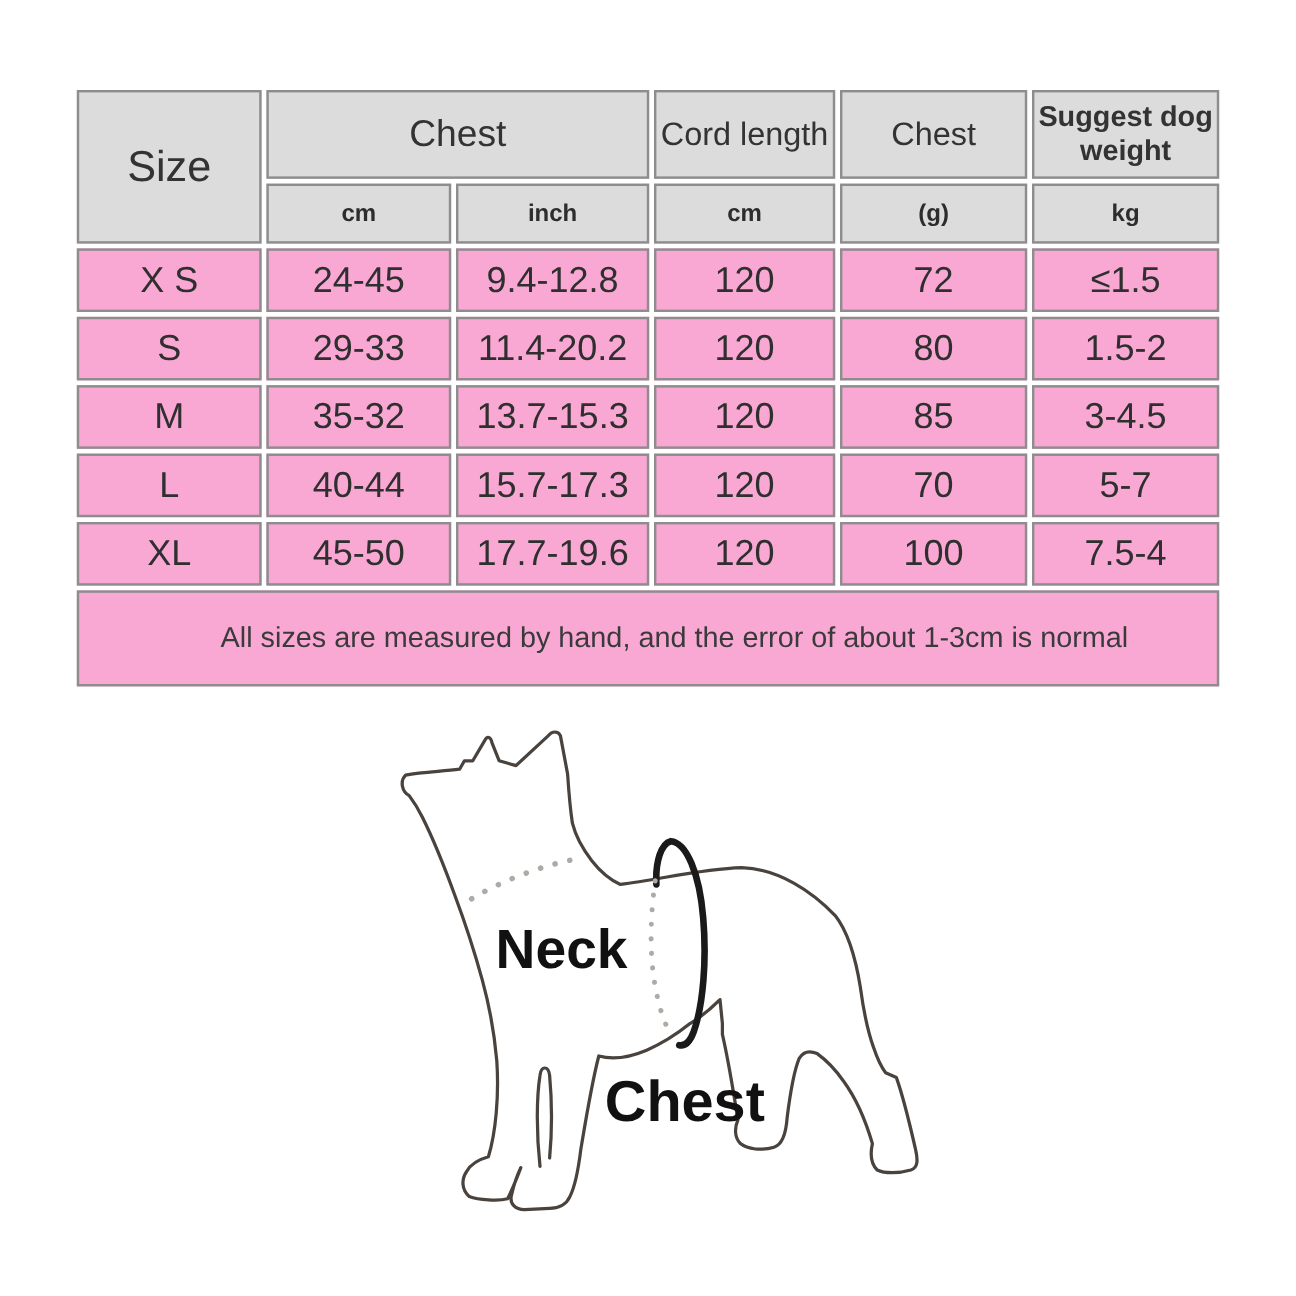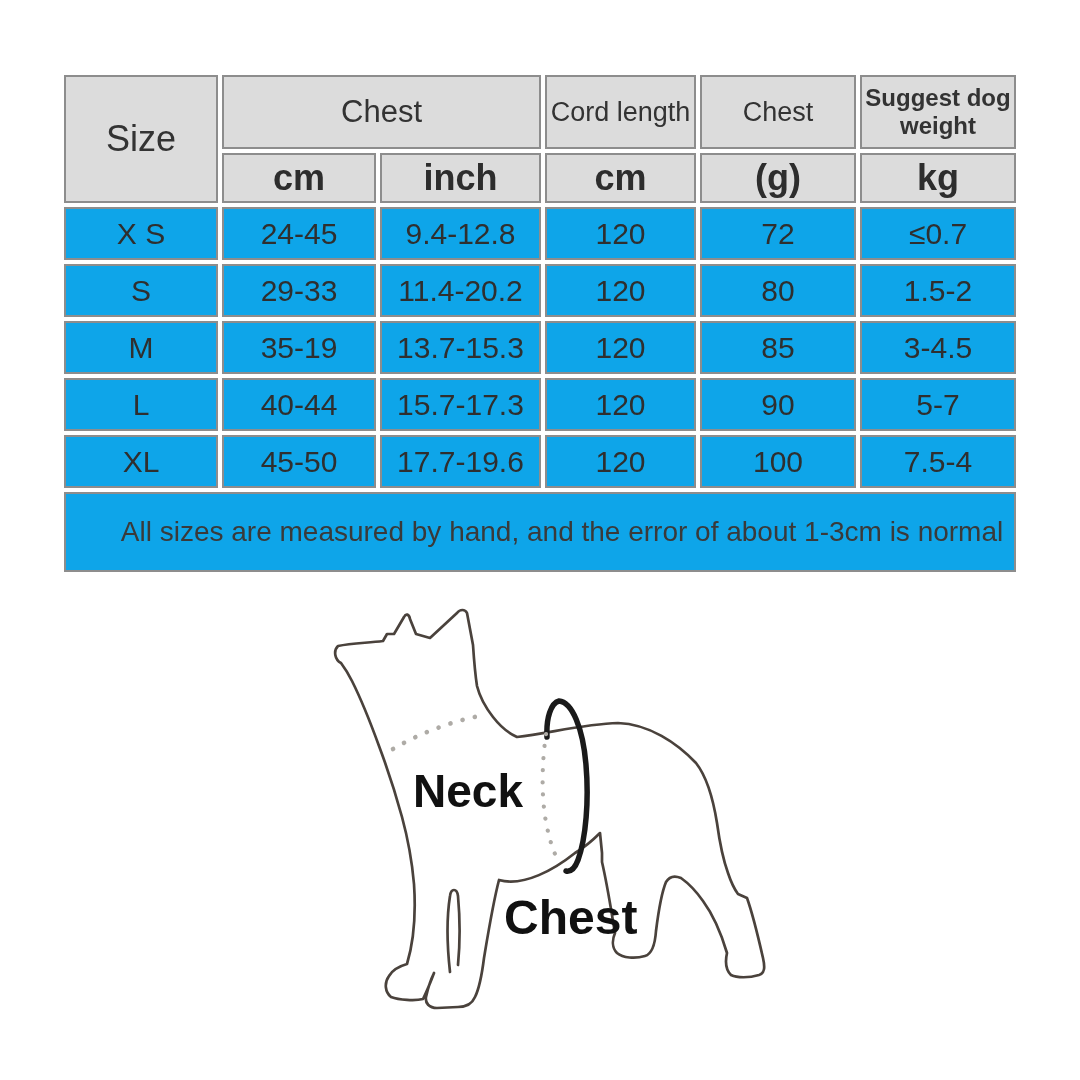--- a/index.html
+++ b/index.html
@@ -5,33 +5,33 @@
   html,body{margin:0;padding:0;}
   body{
     width:1080px;height:1080px;background:#ffffff;position:relative;
     font-family:"Liberation Sans", sans-serif;color:#2f2f2f;overflow:hidden;
   }
   .size-table{
     position:absolute;left:60px;top:71px;width:960px;height:486px;
     border-collapse:separate;border-spacing:4px;table-layout:fixed;
   }
   .size-table td{
-    box-sizing:border-box;border:2px solid #8d8d8d;background:#0ea5e9;
+    box-sizing:border-box;border:2px solid #8d8d8d;background:#f9a8d4;
     text-align:center;vertical-align:middle;padding:0;overflow:hidden;
   }
   td.hdr{background:#dcdcdc;}
   .lbl-size{font-size:36px;color:#333;}
   .lbl-chest{font-size:31px;color:#333;}
   .lbl-cord,.lbl-weight{font-size:27px;color:#333;margin-left:20px;}
   .lbl-suggest{font-size:24px;line-height:1.15;color:#333;padding:0 6px;font-weight:bold;}
-  .unit{font-size:36px;font-weight:bold;color:#2d2d2d;}
+  .unit{font-size:20px;font-weight:bold;color:#2d2d2d;}
   .r-top td{height:74px;}
   .r-unit td{height:50px;}
   .r-data td{height:53px;font-size:30px;}
-  .r-note td{height:80px;font-size:28px;color:#3a3a3a;padding-left:44px;}
+  .r-note td{height:80px;font-size:24px;color:#3a3a3a;padding-left:44px;}
   .dog-layer{position:absolute;left:0;top:0;width:1080px;height:1080px;pointer-events:none;}
   .diagram-label{font-family:"Liberation Sans", sans-serif;font-weight:bold;fill:#111;}
 </style>
 </head>
 <body>
 
 <table class="size-table">
   <colgroup>
     <col style="width:154px">
       <col style="width:154px">
@@ -54,44 +54,44 @@
       <td class="hdr unit">cm</td>
       <td class="hdr unit">(g)</td>
       <td class="hdr unit">kg</td>
     </tr>
     <tr class="r-data">
       <td>X S</td>
       <td>24-45</td>
       <td>9.4-12.8</td>
       <td>120</td>
       <td>72</td>
-      <td>≤0.7</td>
+      <td>≤1.5</td>
     </tr>
     <tr class="r-data">
       <td>S</td>
       <td>29-33</td>
       <td>11.4-20.2</td>
       <td>120</td>
       <td>80</td>
       <td>1.5-2</td>
     </tr>
     <tr class="r-data">
       <td>M</td>
-      <td>35-19</td>
+      <td>35-32</td>
       <td>13.7-15.3</td>
       <td>120</td>
       <td>85</td>
       <td>3-4.5</td>
     </tr>
     <tr class="r-data">
       <td>L</td>
       <td>40-44</td>
       <td>15.7-17.3</td>
       <td>120</td>
-      <td>90</td>
+      <td>70</td>
       <td>5-7</td>
     </tr>
     <tr class="r-data">
       <td>XL</td>
       <td>45-50</td>
       <td>17.7-19.6</td>
       <td>120</td>
       <td>100</td>
       <td>7.5-4</td>
     </tr>

